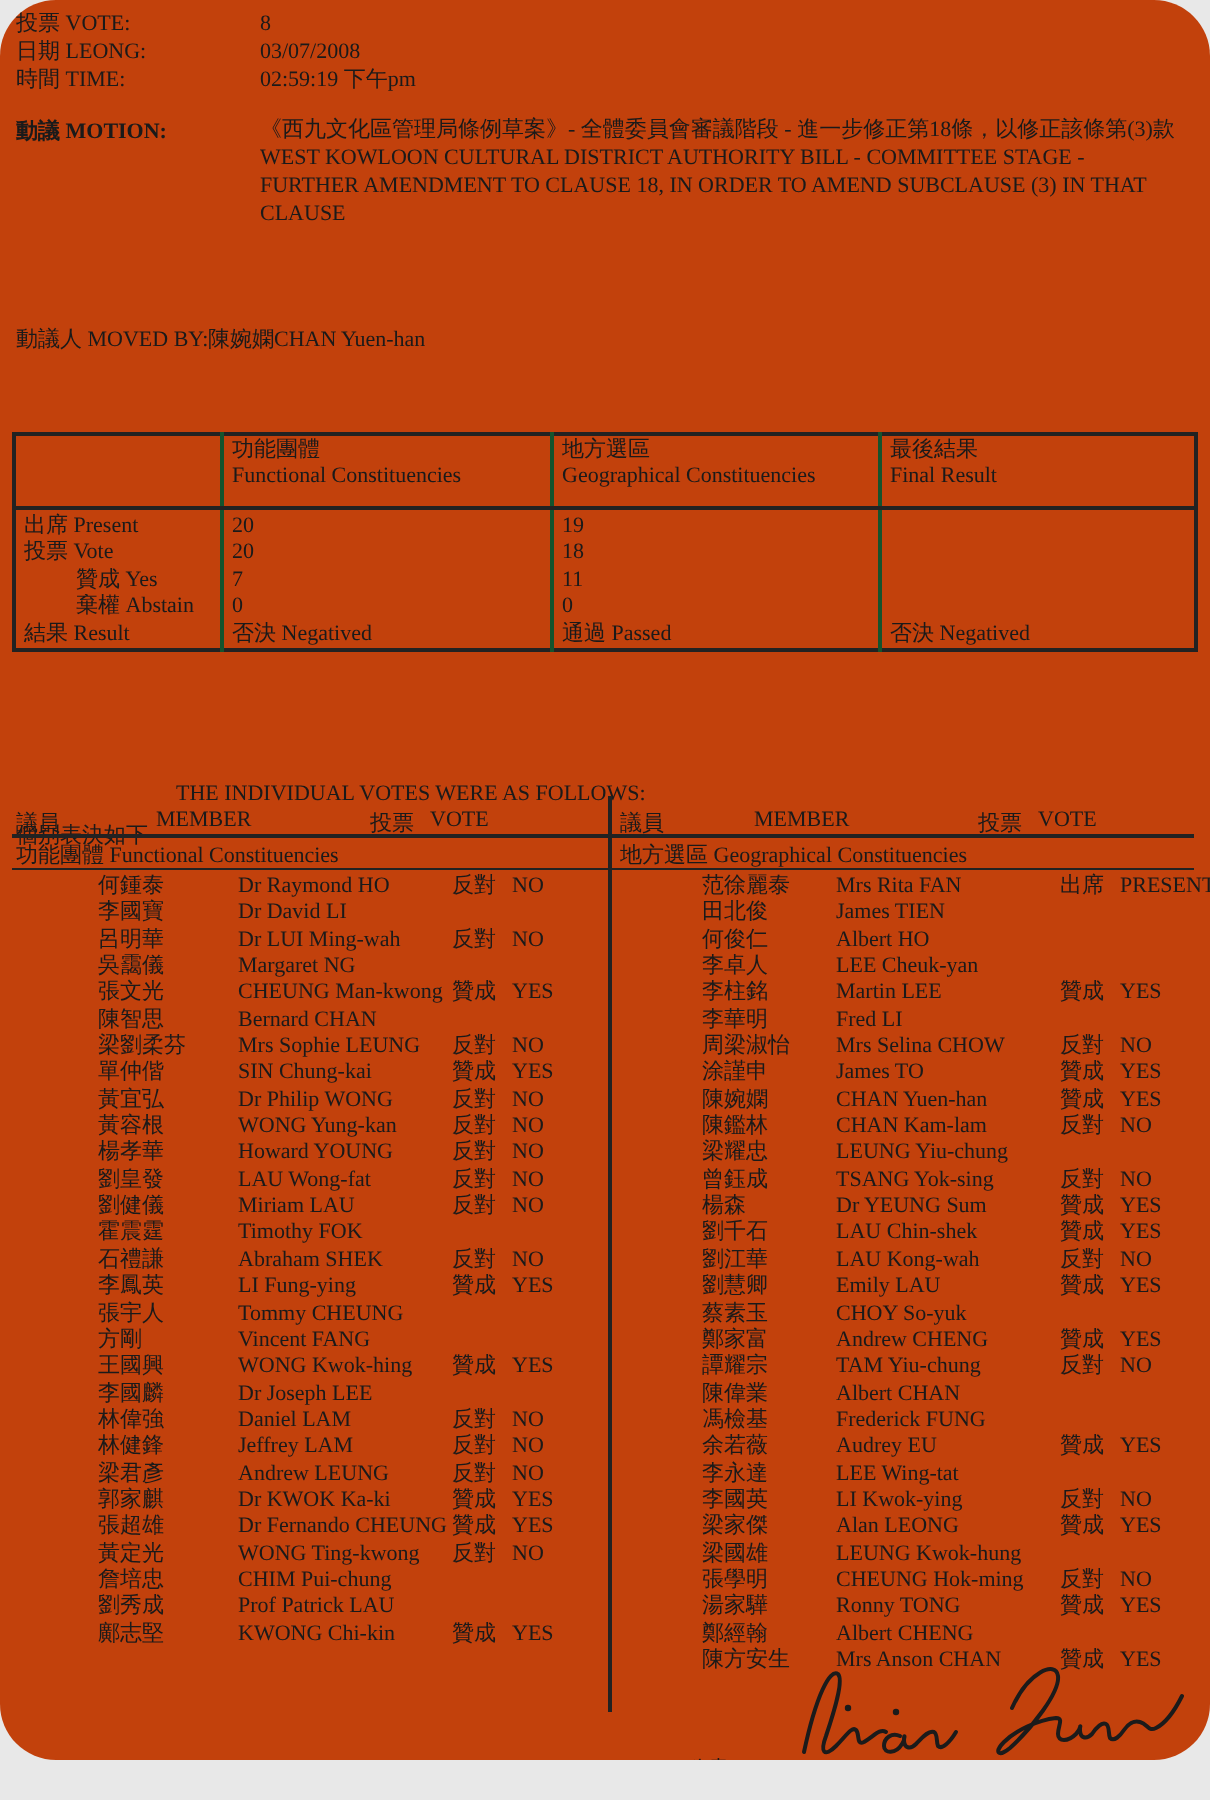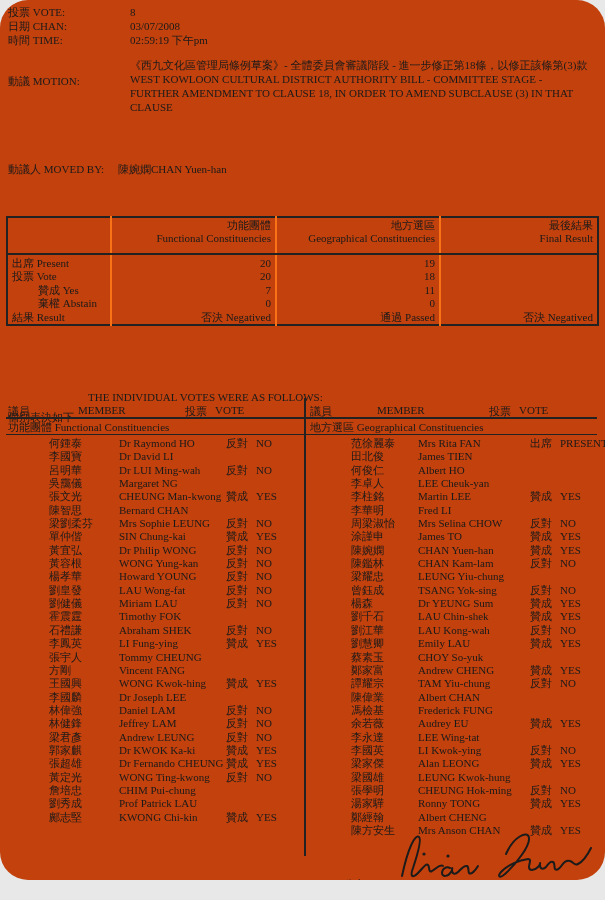--- a/index.html
+++ b/index.html
@@ -6,34 +6,34 @@
   body { margin: 0; background: #e8e8e8; font-family: "Liberation Serif", "DejaVu Serif", serif; }
   .page {
     position: relative; width: 605px; height: 880px; background: #c2410c;
     color: #1a1a1a; overflow: hidden; font-size: 11px; border-radius: 28px;
   }
   
   .info { position: absolute; left: 8px; top: 5px; }
   .irow { display: flex; line-height: 14px; }
   .irow .lbl { width: 122px; }
   
-  .motion-lbl { position: absolute; left: 8px; top: 74px; }
+  .motion-lbl { position: absolute; left: 8px; top: 58px; font-weight: bold; }
   .motion-text { position: absolute; left: 130px; top: 58px; width: 464px; line-height: 14px; }
   
   .movedby-lbl { position: absolute; left: 8px; top: 162px; }
-  .movedby-val { position: absolute; left: 118px; top: 162px; }
+  .movedby-val { position: absolute; left: 104px; top: 162px; }
   
   table.summary {
     position: absolute; left: 6px; top: 216px; width: 591px;
     border-collapse: collapse; table-layout: fixed; font-size: 11px;
   }
   table.summary, table.summary td { border: 0; }
   table.summary { border: 2px solid #222; }
   table.summary td { padding: 0 4px; vertical-align: top; line-height: 13.4px; white-space: nowrap; overflow: hidden; }
-  table.summary td.vline { border-left: 2px solid #f97316; text-align: right; }
+  table.summary td.vline { border-left: 2px solid #14532d; }
   table.summary tr.hdr td { border-bottom: 2px solid #222; height: 37px; padding-top: 1px; line-height: 12.8px; }
   table.summary tr.first td { padding-top: 2px; }
   table.summary td.indent { padding-left: 30px; }
   
   .ind-zh { position: absolute; left: 8px; top: 390px; margin-top: 20px; }
   .ind-en { position: absolute; left: 88px; top: 391px; }
   
   .vt-grid-l { display: grid; grid-template-columns: 70px 107px 30px auto; white-space: nowrap; }
   .vt-grid-r { display: grid; grid-template-columns: 67px 112px 30px auto; white-space: nowrap; }
   .vt-header-l { position: absolute; left: 8px; top: 404px; width: 294px; }
@@ -56,21 +56,21 @@
 <body>
 
 <div class="page">
 
   <div class="info">
     <div class="irow">
       <span class="lbl">投票 VOTE:</span>
       <span class="val">8</span>
     </div>
     <div class="irow">
-      <span class="lbl">日期 CHAN:</span>
+      <span class="lbl">日期 LEONG:</span>
       <span class="val">03/07/2008</span>
     </div>
     <div class="irow">
       <span class="lbl">時間 TIME:</span>
       <span class="val">02:59:19 下午pm</span>
     </div>
   </div>
 
   <span class="motion-lbl">動議 MOTION:</span>
   <div class="motion-text">

